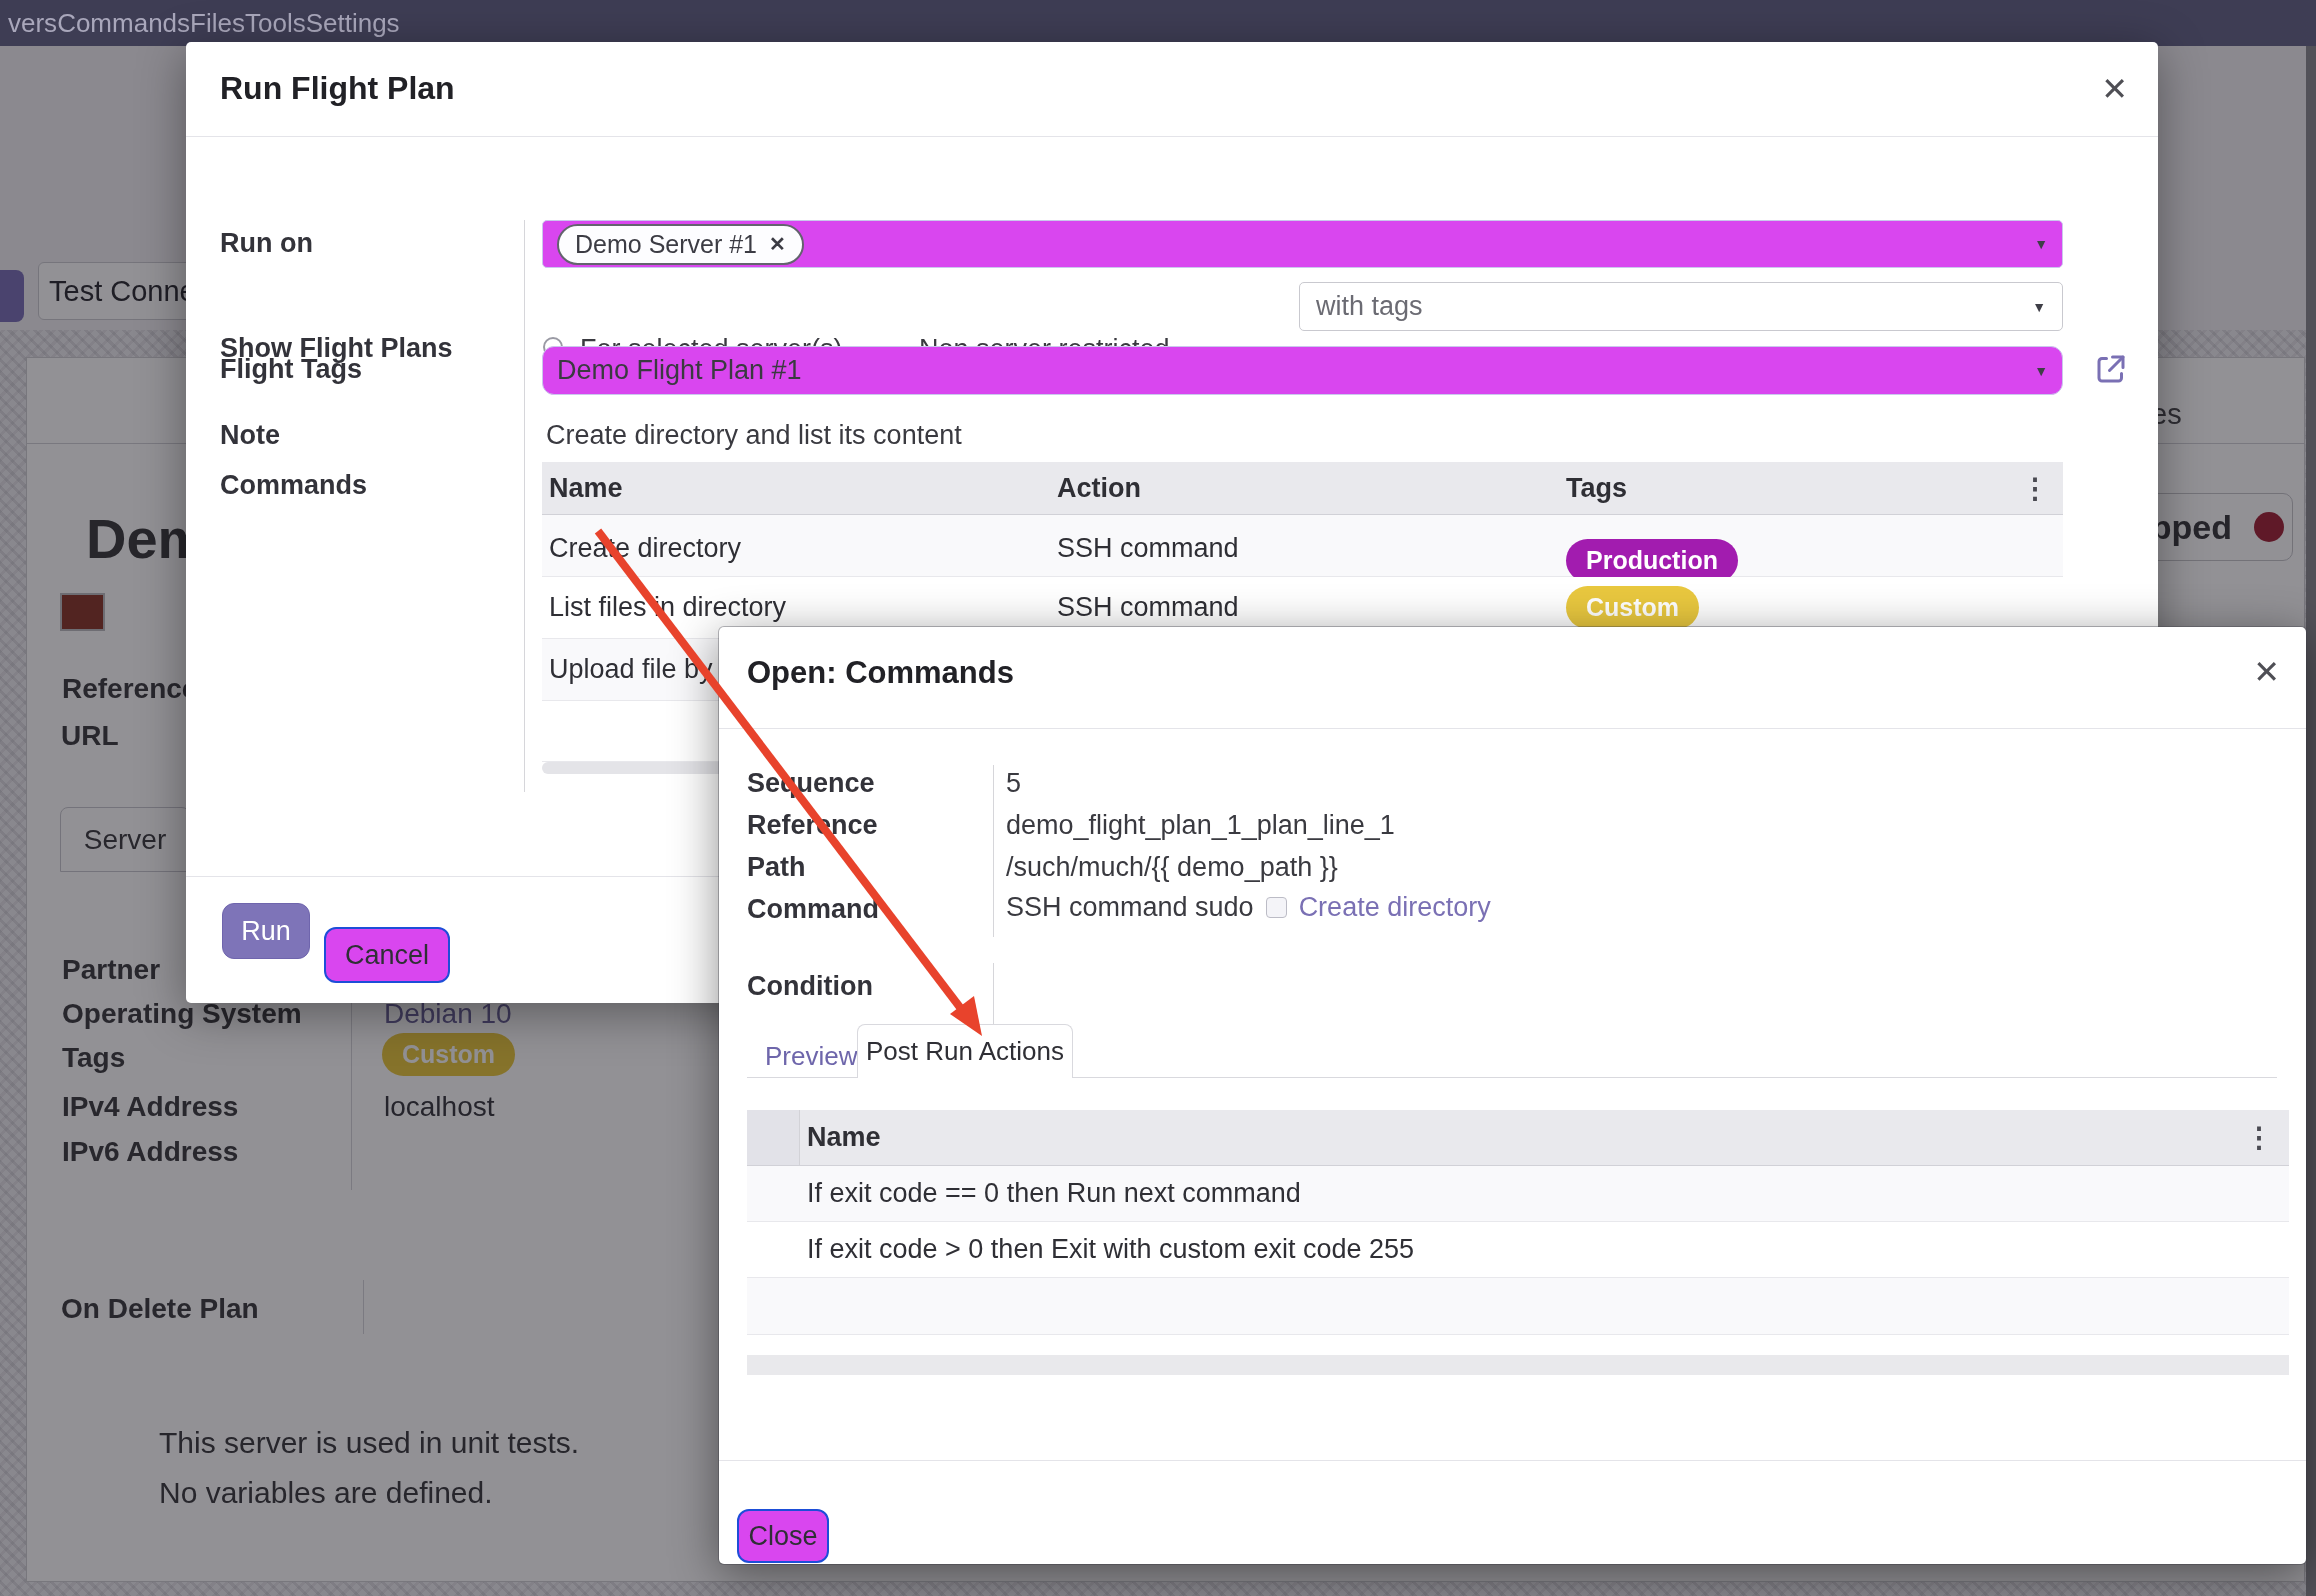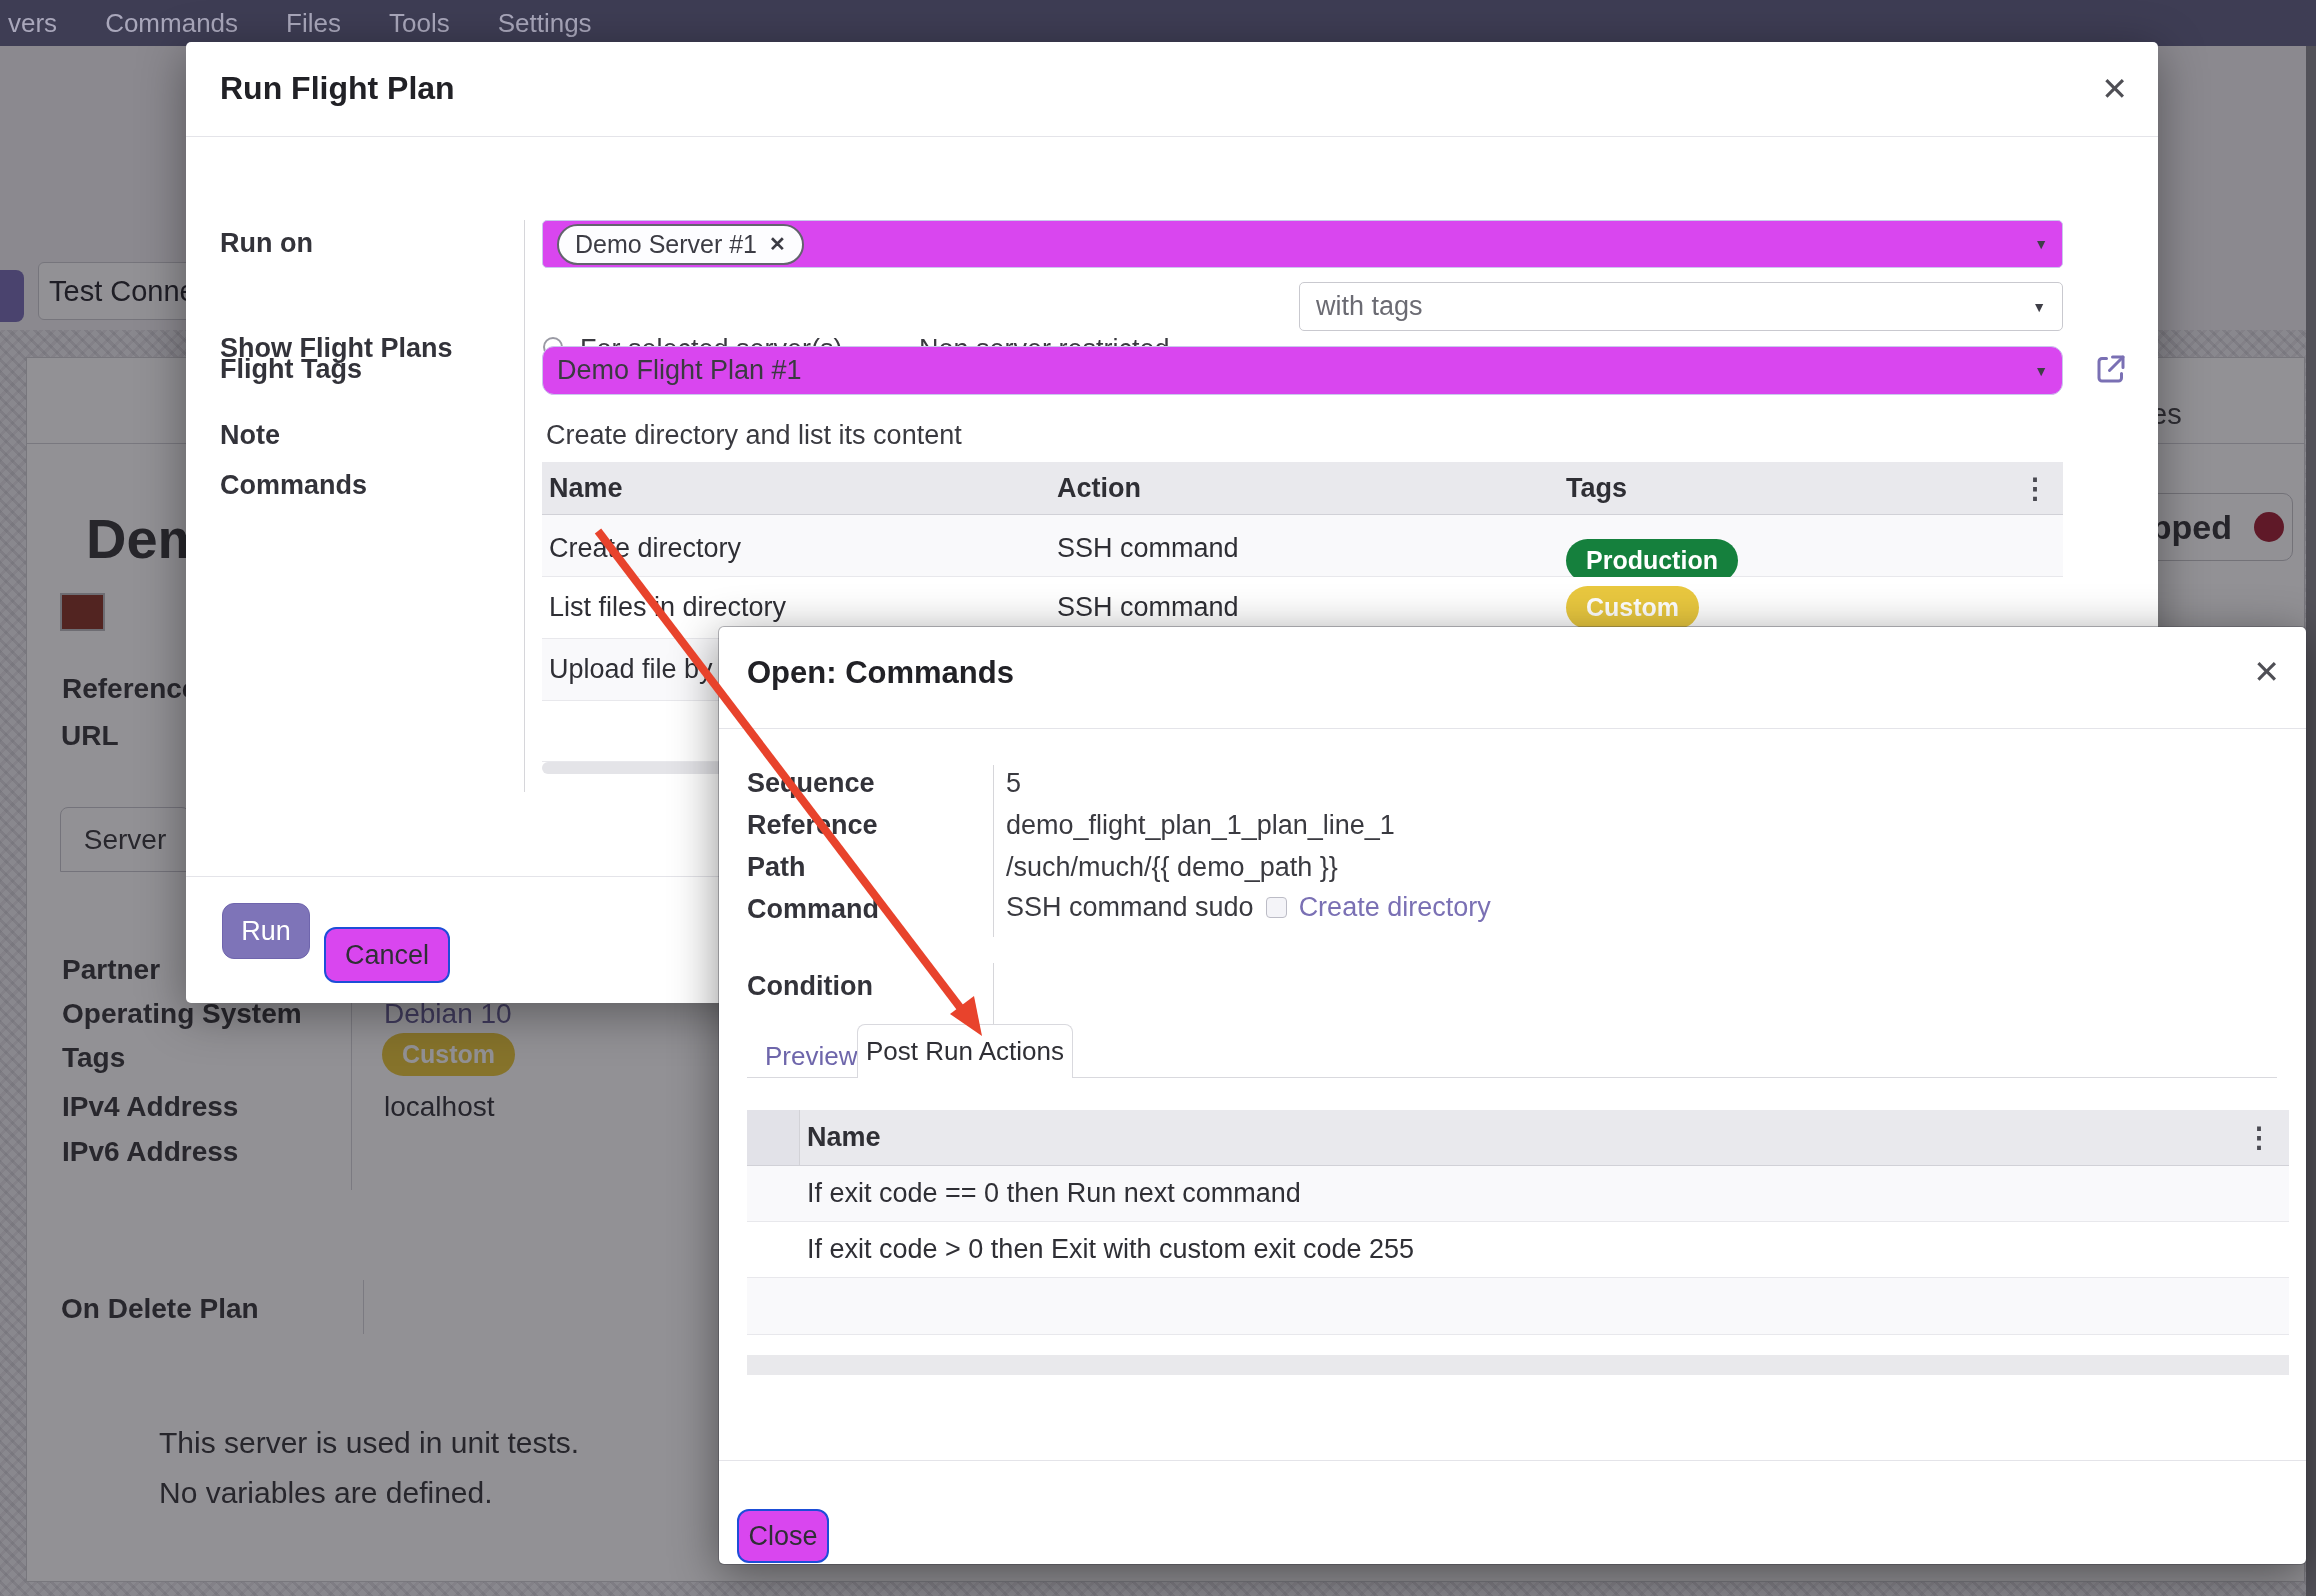--- a/index.html
+++ b/index.html
@@ -18,31 +18,31 @@
         border:1px solid #cfcfd4;box-sizing:border-box;}
   .card-header{position:absolute;left:0;top:0;width:100%;height:86px;border-bottom:1px solid #d2d2d8;box-sizing:border-box;}
   .status-badge{position:absolute;left:1964px;top:135px;width:302px;height:68px;background:#fff;
         border:1px solid #c6c6cb;border-radius:10px;box-sizing:border-box;display:flex;align-items:center;
         padding-left:104px;gap:22px;font-size:34px;font-weight:bold;color:#3b3b3f;}
   .status-dot{width:30px;height:30px;border-radius:50%;background:#a32639;}
   .bg-label{font-weight:bold;color:#3f3f43;font-size:28px;}
   .vline{background:#d6d6da;width:1px;}
   .pill{display:inline-block;border-radius:999px;color:#fff;font-weight:bold;font-size:25px;padding:7px 20px;}
   .pill-custom{background:#e9c83f;}
-  .pill-production{background:#15803d;margin-top:24px;}
+  .pill-production{background:#a21caf;margin-top:24px;}
   .general-tab{position:absolute;left:33px;top:449px;width:130px;height:65px;border:1px solid #c9c9cf;
         border-radius:8px 8px 0 0;box-sizing:border-box;display:flex;align-items:center;justify-content:center;
         font-size:28px;color:#3f3f43;}
 
   
   .overlay{position:absolute;inset:0;background:rgba(14,12,20,0.45);z-index:2;}
 
   
   .navbar{position:absolute;left:0;top:0;width:2316px;height:46px;background:#3e3d54;z-index:3;
-        display:flex;align-items:center;gap:48px;padding-left:8px;box-sizing:border-box;}
+        display:flex;align-items:center;padding-left:8px;box-sizing:border-box;}
   .nav-item{color:#a9a7bb;font-size:26px;white-space:nowrap;}
 
   
   .modal{position:absolute;background:#fff;border-radius:5px;box-sizing:border-box;}
   .modal1{left:186px;top:42px;width:1972px;height:961px;z-index:4;
         box-shadow:0 10px 48px rgba(0,0,0,.38);}
   .modal2{left:719px;top:627px;width:1587px;height:937px;z-index:6;
         box-shadow:0 10px 48px rgba(0,0,0,.45),0 0 0 1px rgba(70,70,80,.35);}
   .modal-title{font-size:32px;font-weight:bold;color:#212126;}
   .modal-close{font-size:32px;color:#4f4f55;cursor:pointer;}

